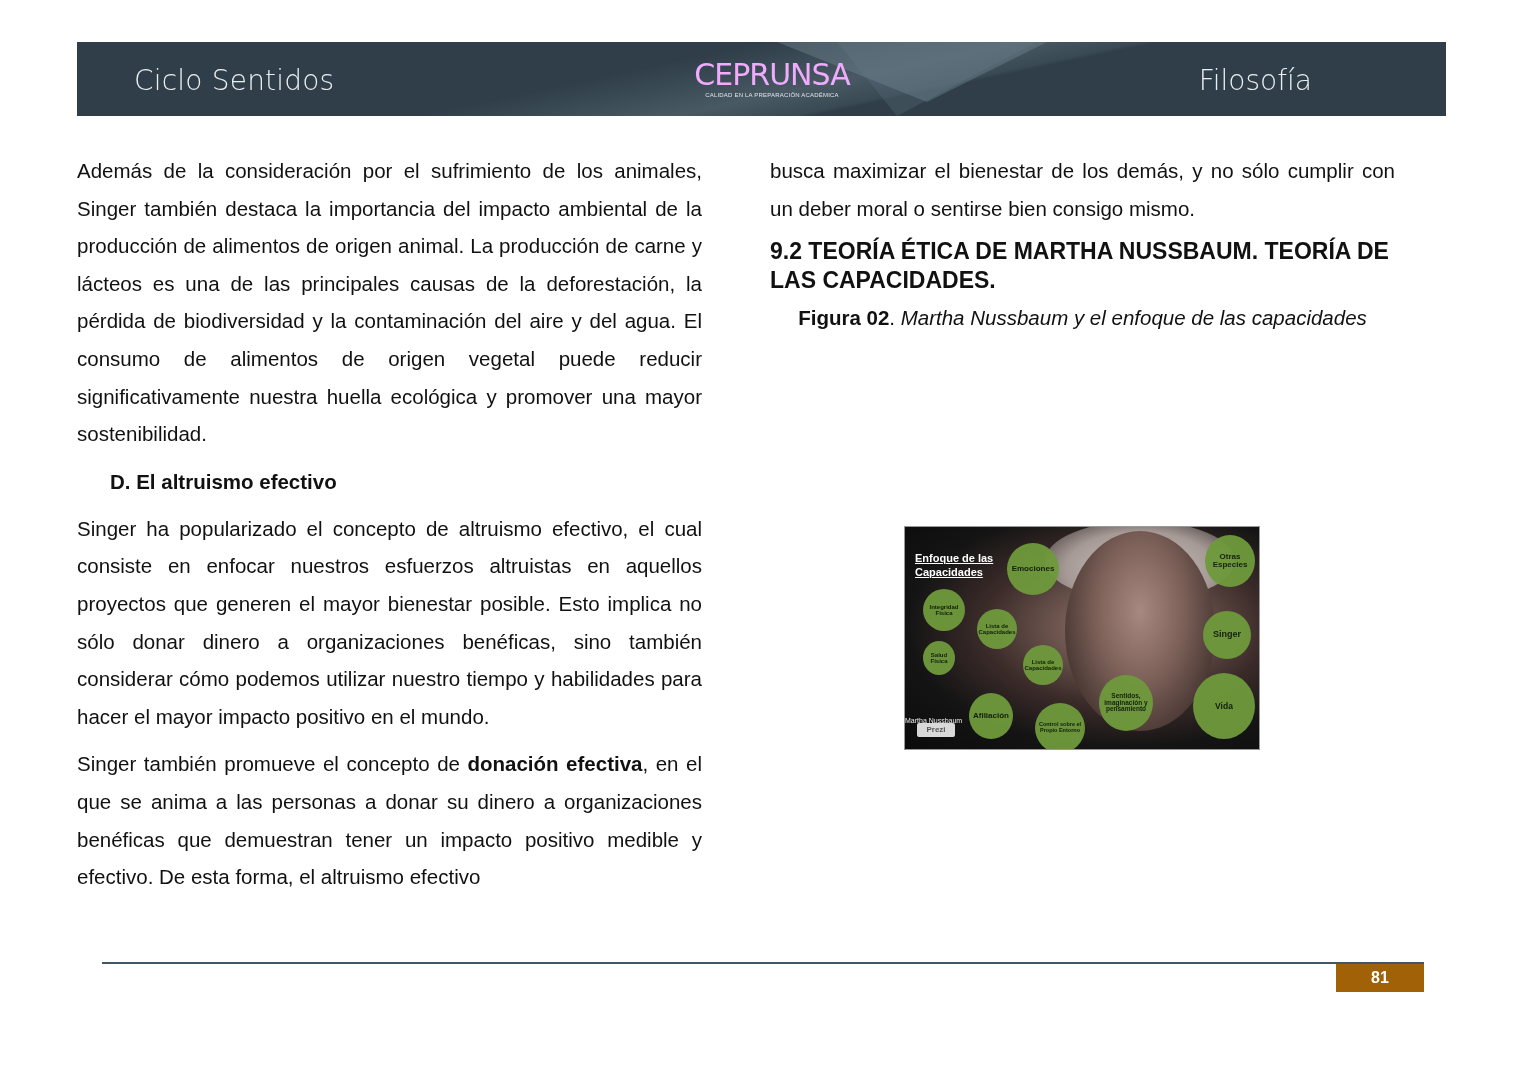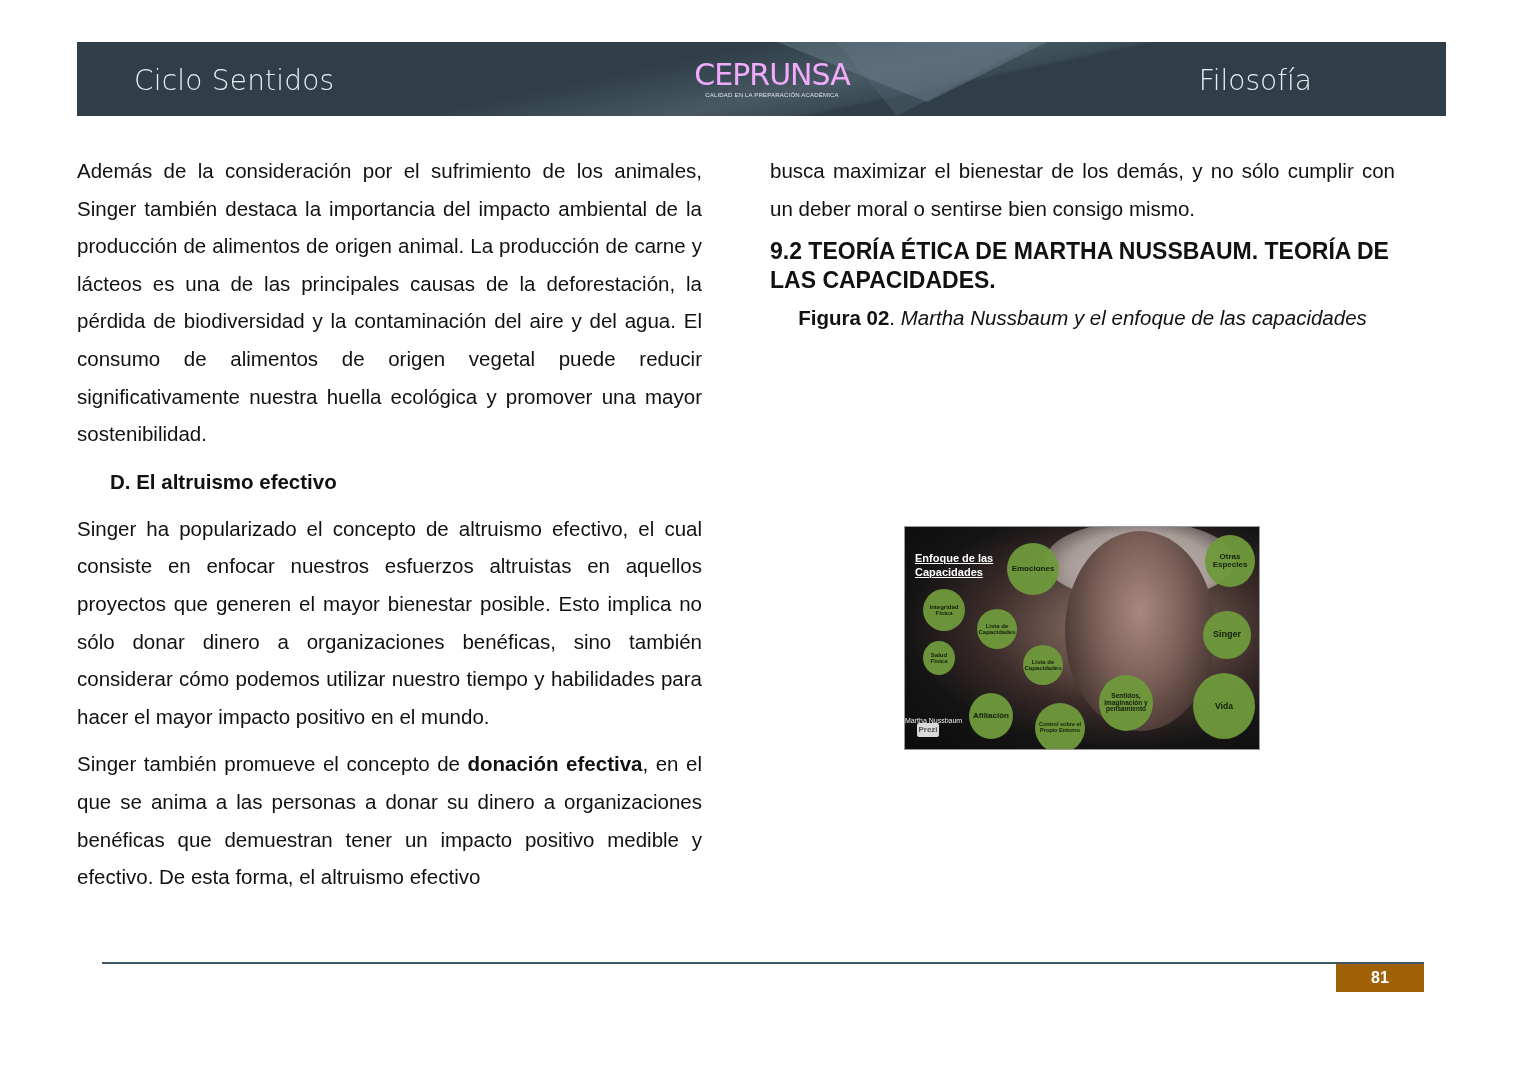--- a/index.html
+++ b/index.html
@@ -63,21 +63,21 @@
     position: absolute; left: 140px; top: -6px; width: 190px; height: 80px; border-radius: 50%;
     background: radial-gradient(ellipse at 50% 60%, #cfc5c0 0%, #a59a96 55%, rgba(0,0,0,0) 100%);
   }
   .fig-title { position: absolute; left: 10px; top: 24px; color: #fff; font-weight: bold; font-size: 11px; line-height: 14px; text-decoration: underline; }
   .bubble {
     position: absolute; border-radius: 50%; background: #6f9a3c; color: #11200a;
     display: flex; align-items: center; justify-content: center; text-align: center;
     font-weight: bold; line-height: 1.05; opacity: 0.95;
   }
   .prezi {
-    position: absolute; left: 12px; top: 196px; width: 22px; height: 14px; background: #d9d9d9; color: #555;
+    position: absolute; left: 12px; top: 196px; width: 38px; height: 14px; background: #d9d9d9; color: #555;
     font-size: 8px; font-weight: bold; border-radius: 2px; text-align: center; line-height: 14px;
   }
   .fig-name { position: absolute; left: 0; top: 190px; color: #eee; font-size: 7px; }
 
   .footer-line { position: absolute; left: 102px; top: 962px; width: 1322px; height: 2px; background: #3f5866; }
   .page-num {
     position: absolute; left: 1336px; top: 964px; width: 88px; height: 28px; background: #a16207;
     color: #fff; font-weight: bold; font-size: 16px; text-align: center; line-height: 28px;
   }
 </style>

